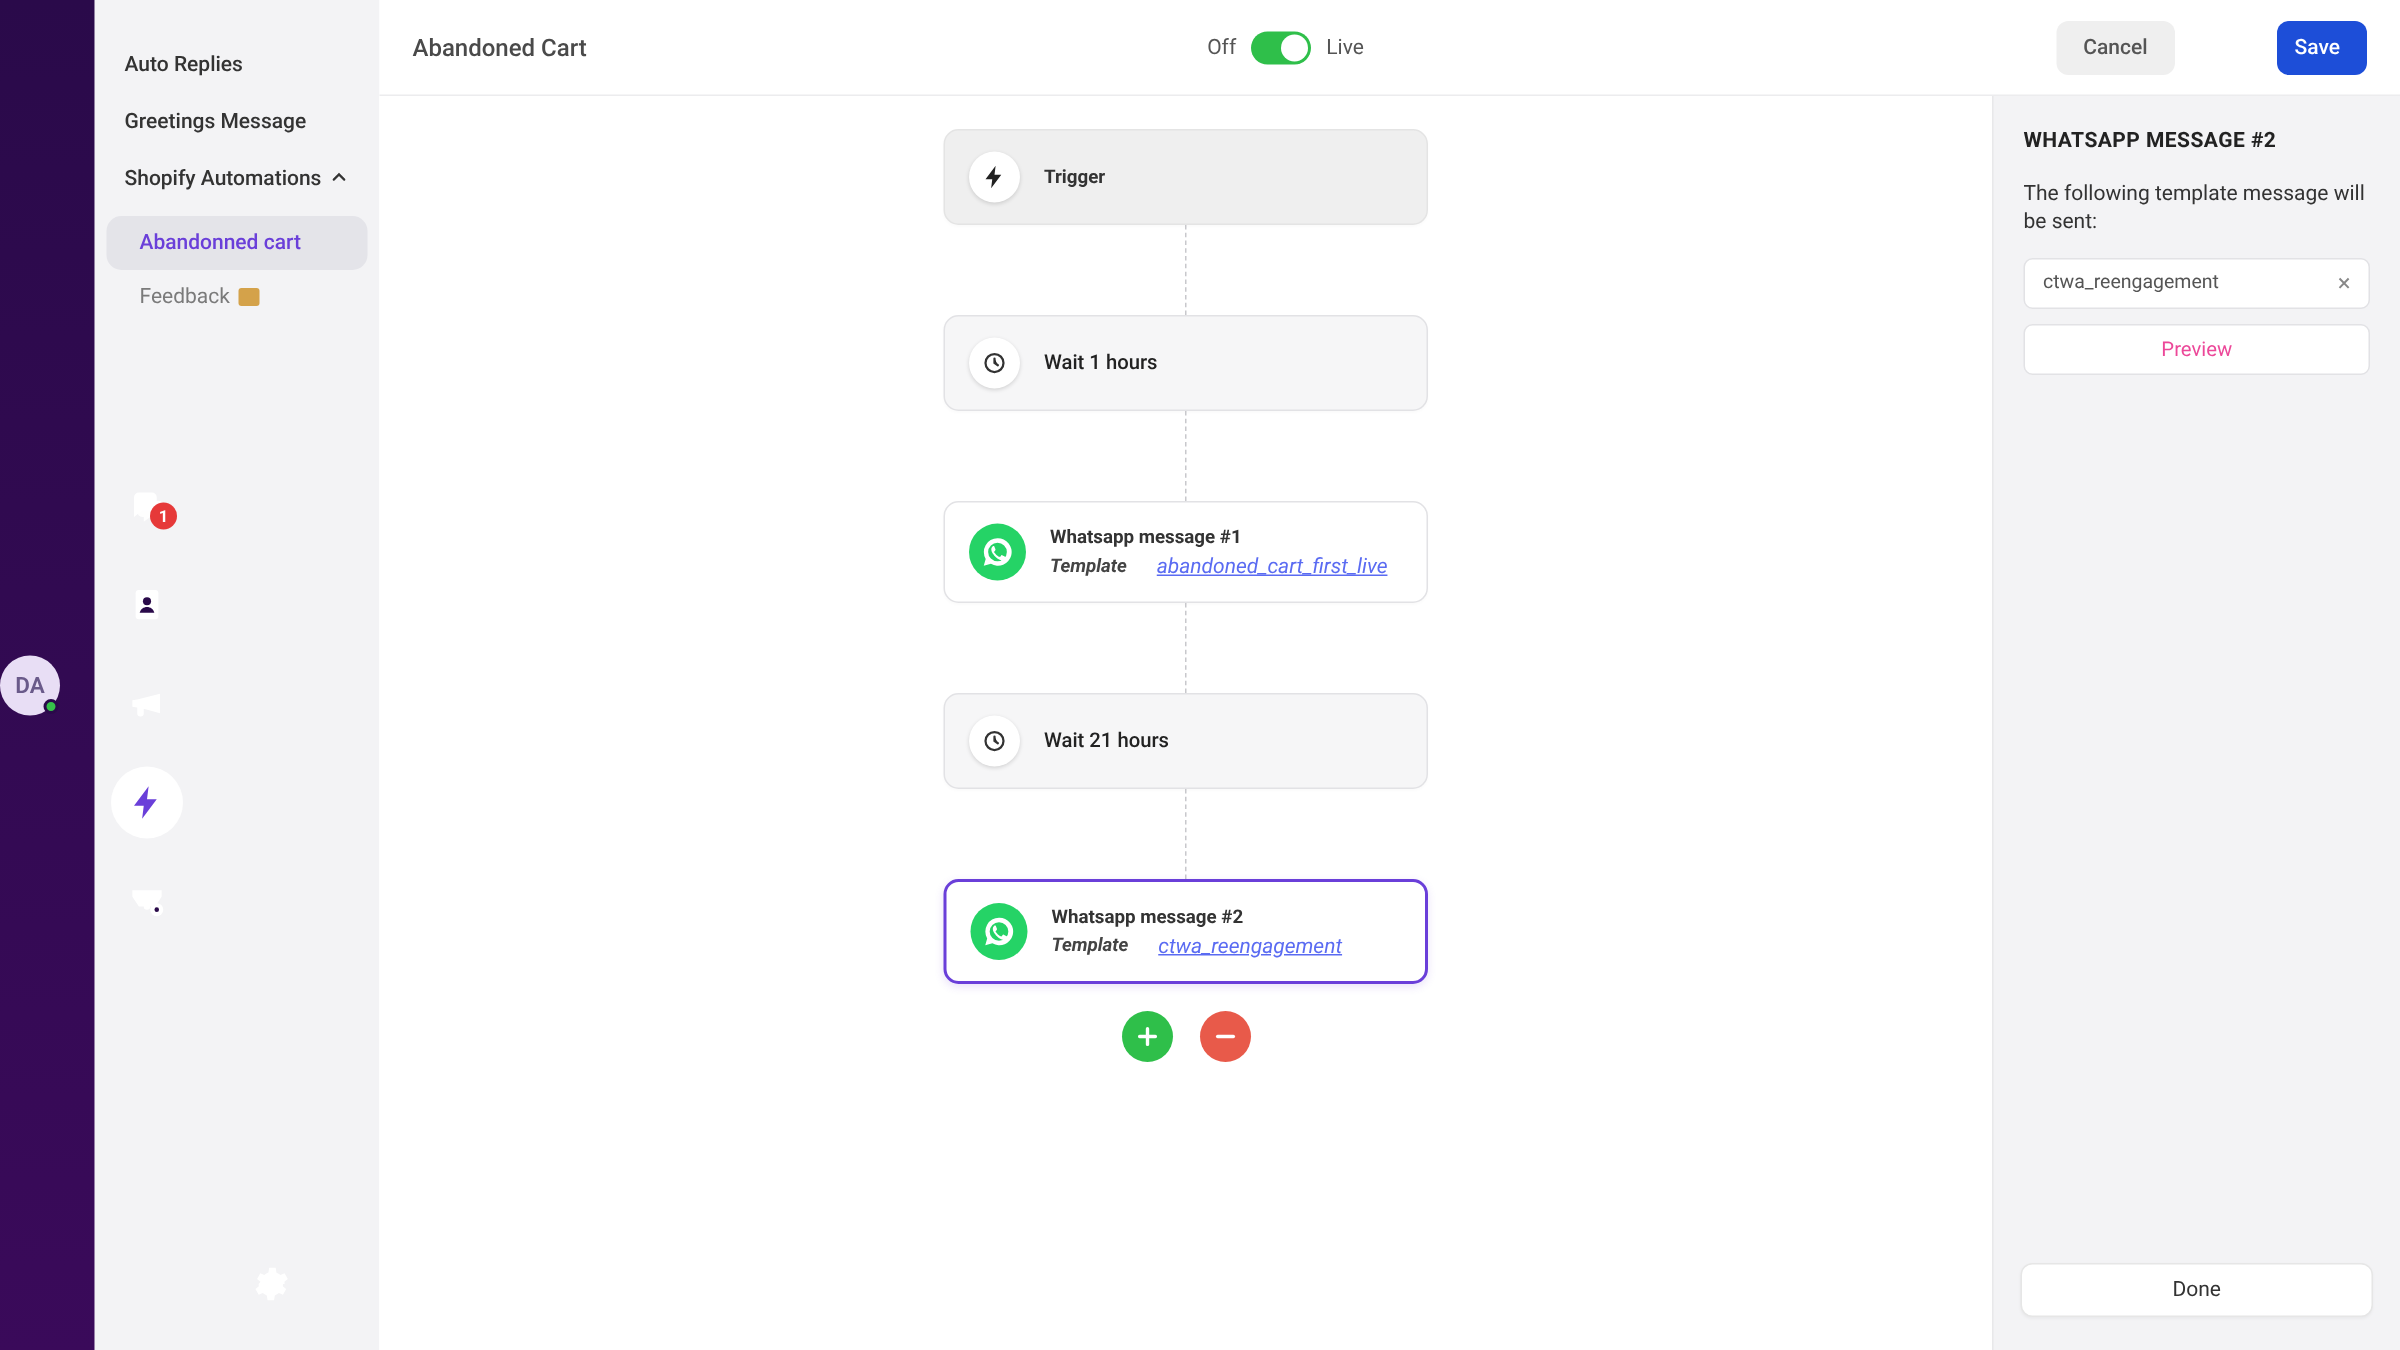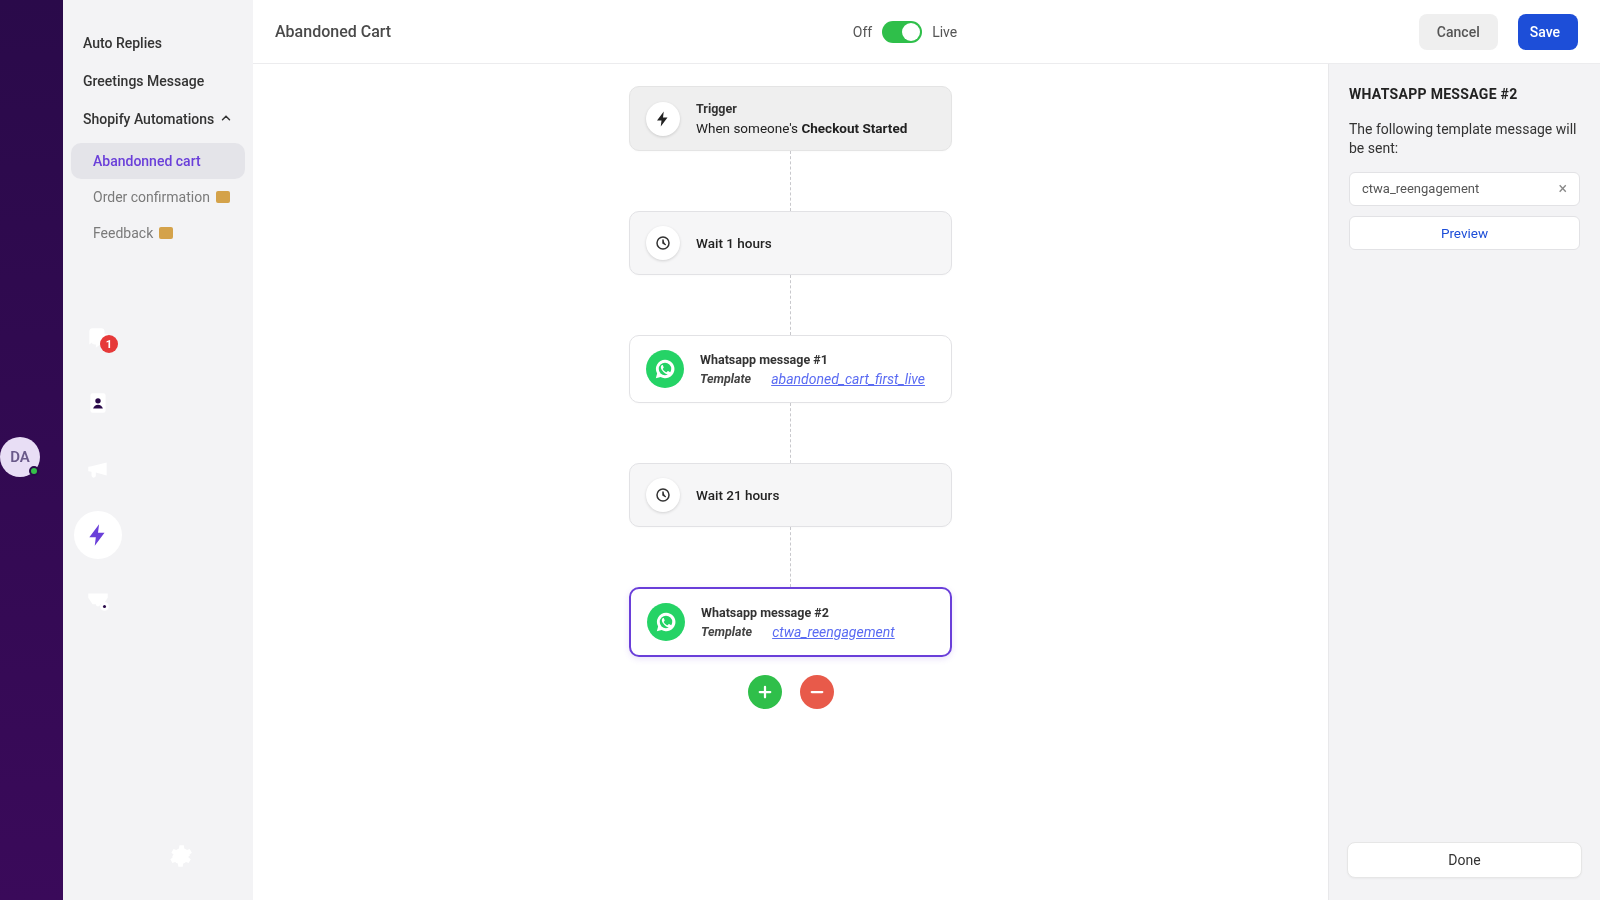--- a/index.html
+++ b/index.html
@@ -23,21 +23,21 @@
   .side-group-items { margin-top:4px; }
   .pig { display:inline-block; width:14px; height:12px; background:#d4a24a; border-radius:2px; position:relative; }
   
   .main { flex: 1; display: flex; flex-direction: column; background:#fff;}
   .topbar { height: 64px; border-bottom: 1px solid #ececee; display: flex; align-items: center; padding: 0 22px; gap: 20px; }
   .title { font-size: 16px; color: #4a4a4a; font-weight: 500; }
   .spacer { flex: 1; }
   .toggle-group { display: flex; align-items: center; gap: 10px; font-size: 14px; color: #555; }
   .toggle { width: 40px; height: 22px; background: #2fbf4a; border-radius: 11px; position: relative; cursor: pointer; }
   .toggle .knob { width: 18px; height: 18px; background:#fff; border-radius:50%; position:absolute; top:2px; right:2px; }
-  .btn { height: 36px; padding: 0 18px; border-radius: 8px; font-size: 14px; font-weight: 500; border:none; cursor:pointer; }
+  .btn { height: 36px; padding: 0 18px; border-radius: 8px; font-size: 14px; font-weight: 500; border:none; cursor:pointer;margin-left:48px; }
   .btn.cancel { background:#efefef; color:#555; }
   .btn.save { background:#1d4ed8; color:#fff;padding-left:12px; }
   
   .canvas-wrap { flex:1; display:flex; background:#fff; overflow:hidden; }
   .canvas { flex:1; display:flex; flex-direction:column; align-items:center; padding-top: 22px; position:relative; }
   .node { width: 323px; background:#fff; border:1px solid #e2e2e5; border-radius:10px; padding:14px 16px; display:flex; align-items:center; gap:16px; box-shadow: 0 1px 2px rgba(0,0,0,0.02); }
   .node.trigger { background:#efefef; border-color:#e4e4e4; }
   .node.wait { background:#f6f6f7;text-align:right; }
   .node.selected { border:2px solid #6a3fd9; box-shadow: 0 2px 6px rgba(106,63,217,0.15); }
   .node-icon { width:34px; height:34px; border-radius:50%; background:#fff; display:flex; align-items:center; justify-content:center; flex-shrink:0; box-shadow:0 1px 3px rgba(0,0,0,0.15); }
@@ -56,21 +56,21 @@
   .circle-btn.add { background:#2fbf4a; }
   .circle-btn.remove { background:#e85a4a; }
   .circle-btn svg { width:18px; height:18px; }
   
   .panel { width: 272px; background:#f3f3f5; border-left:1px solid #e8e8ea; display:flex; flex-direction:column; }
   .panel-body { flex:1; padding: 22px 20px; }
   .panel-title { font-size:14px; font-weight:700; letter-spacing:0.3px; color:#222; margin-bottom:18px; }
   .panel-text { font-size:14px; color:#333; line-height:1.35; margin-bottom:14px; }
   .chip { background:#fff; border:1px solid #e2e2e5; border-radius:6px; height:34px; display:flex; align-items:center; justify-content:space-between; padding:0 12px; font-size:13px; color:#555; margin-bottom:10px; }
   .chip .x { color:#888; cursor:pointer; font-size:16px; }
-  .preview-btn { width:100%; height:34px; background:#fff; border:1px solid #e2e2e5; border-radius:6px; font-size:13.5px; color:#1d4ed8; cursor:pointer; }
+  .preview-btn { width:100%; height:34px; background:#fff; border:1px solid #e2e2e5; border-radius:6px; font-size:13.5px; color:#ec4899; cursor:pointer; }
   .panel-footer { padding: 14px 18px 22px; }
   .done-btn { width:100%; height:36px; background:#fff; border:1px solid #e6e6e6; border-radius:8px; font-size:14px; color:#333; cursor:pointer; box-shadow:0 1px 2px rgba(0,0,0,0.04); }
   .chev { display:inline-block; }
 </style>
 </head>
 <body>
 
 <div class="navrail">
   <div class="avatar-wrap">
     <div class="avatar">DA</div>
@@ -127,24 +127,20 @@
     </div>
   <div class="side-item">
     <span>Shopify Automations</span>
     <span class="chev"><svg width="14" height="14" viewBox="0 0 24 24">
           <path fill="none" stroke="#333" stroke-width="2.5" stroke-linecap="round" d="M6 15l6-6 6 6"></path>
         </svg></span>
   </div>
   <div class="side-group-items">
     <div class="side-sub active">
         <span>Abandonned cart</span>
-      </div>
-    <div class="side-sub">
-        <span>Order confirmation</span>
-        <span class="pig"></span>
       </div>
     <div class="side-sub">
         <span>Feedback</span>
         <span class="pig"></span>
       </div>
   </div>
 </div>
 
 <div class="main">
   <div class="topbar">
@@ -166,21 +162,20 @@
     <div class="canvas">
 
       <div class="node trigger">
         <div class="node-icon plain">
             <svg width="18" height="18" viewBox="0 0 24 24">
               <path fill="#222" d="M13 2L4 14h6l-1 8 9-12h-6l1-8z"></path>
             </svg>
           </div>
         <div class="node-body">
           <div class="node-label">Trigger</div>
-          <div class="node-sub"><span>When someone's </span><b>Checkout Started</b></div>
         </div>
       </div>
       <div class="connector"></div>
 
       <div class="node wait">
         <div class="node-icon plain">
             <svg width="18" height="18" viewBox="0 0 24 24">
               <circle cx="12" cy="12" r="8" fill="none" stroke="#333" stroke-width="2"></circle>
               <path stroke="#333" stroke-width="2" stroke-linecap="round" d="M12 8v4l3 2"></path>
             </svg>

